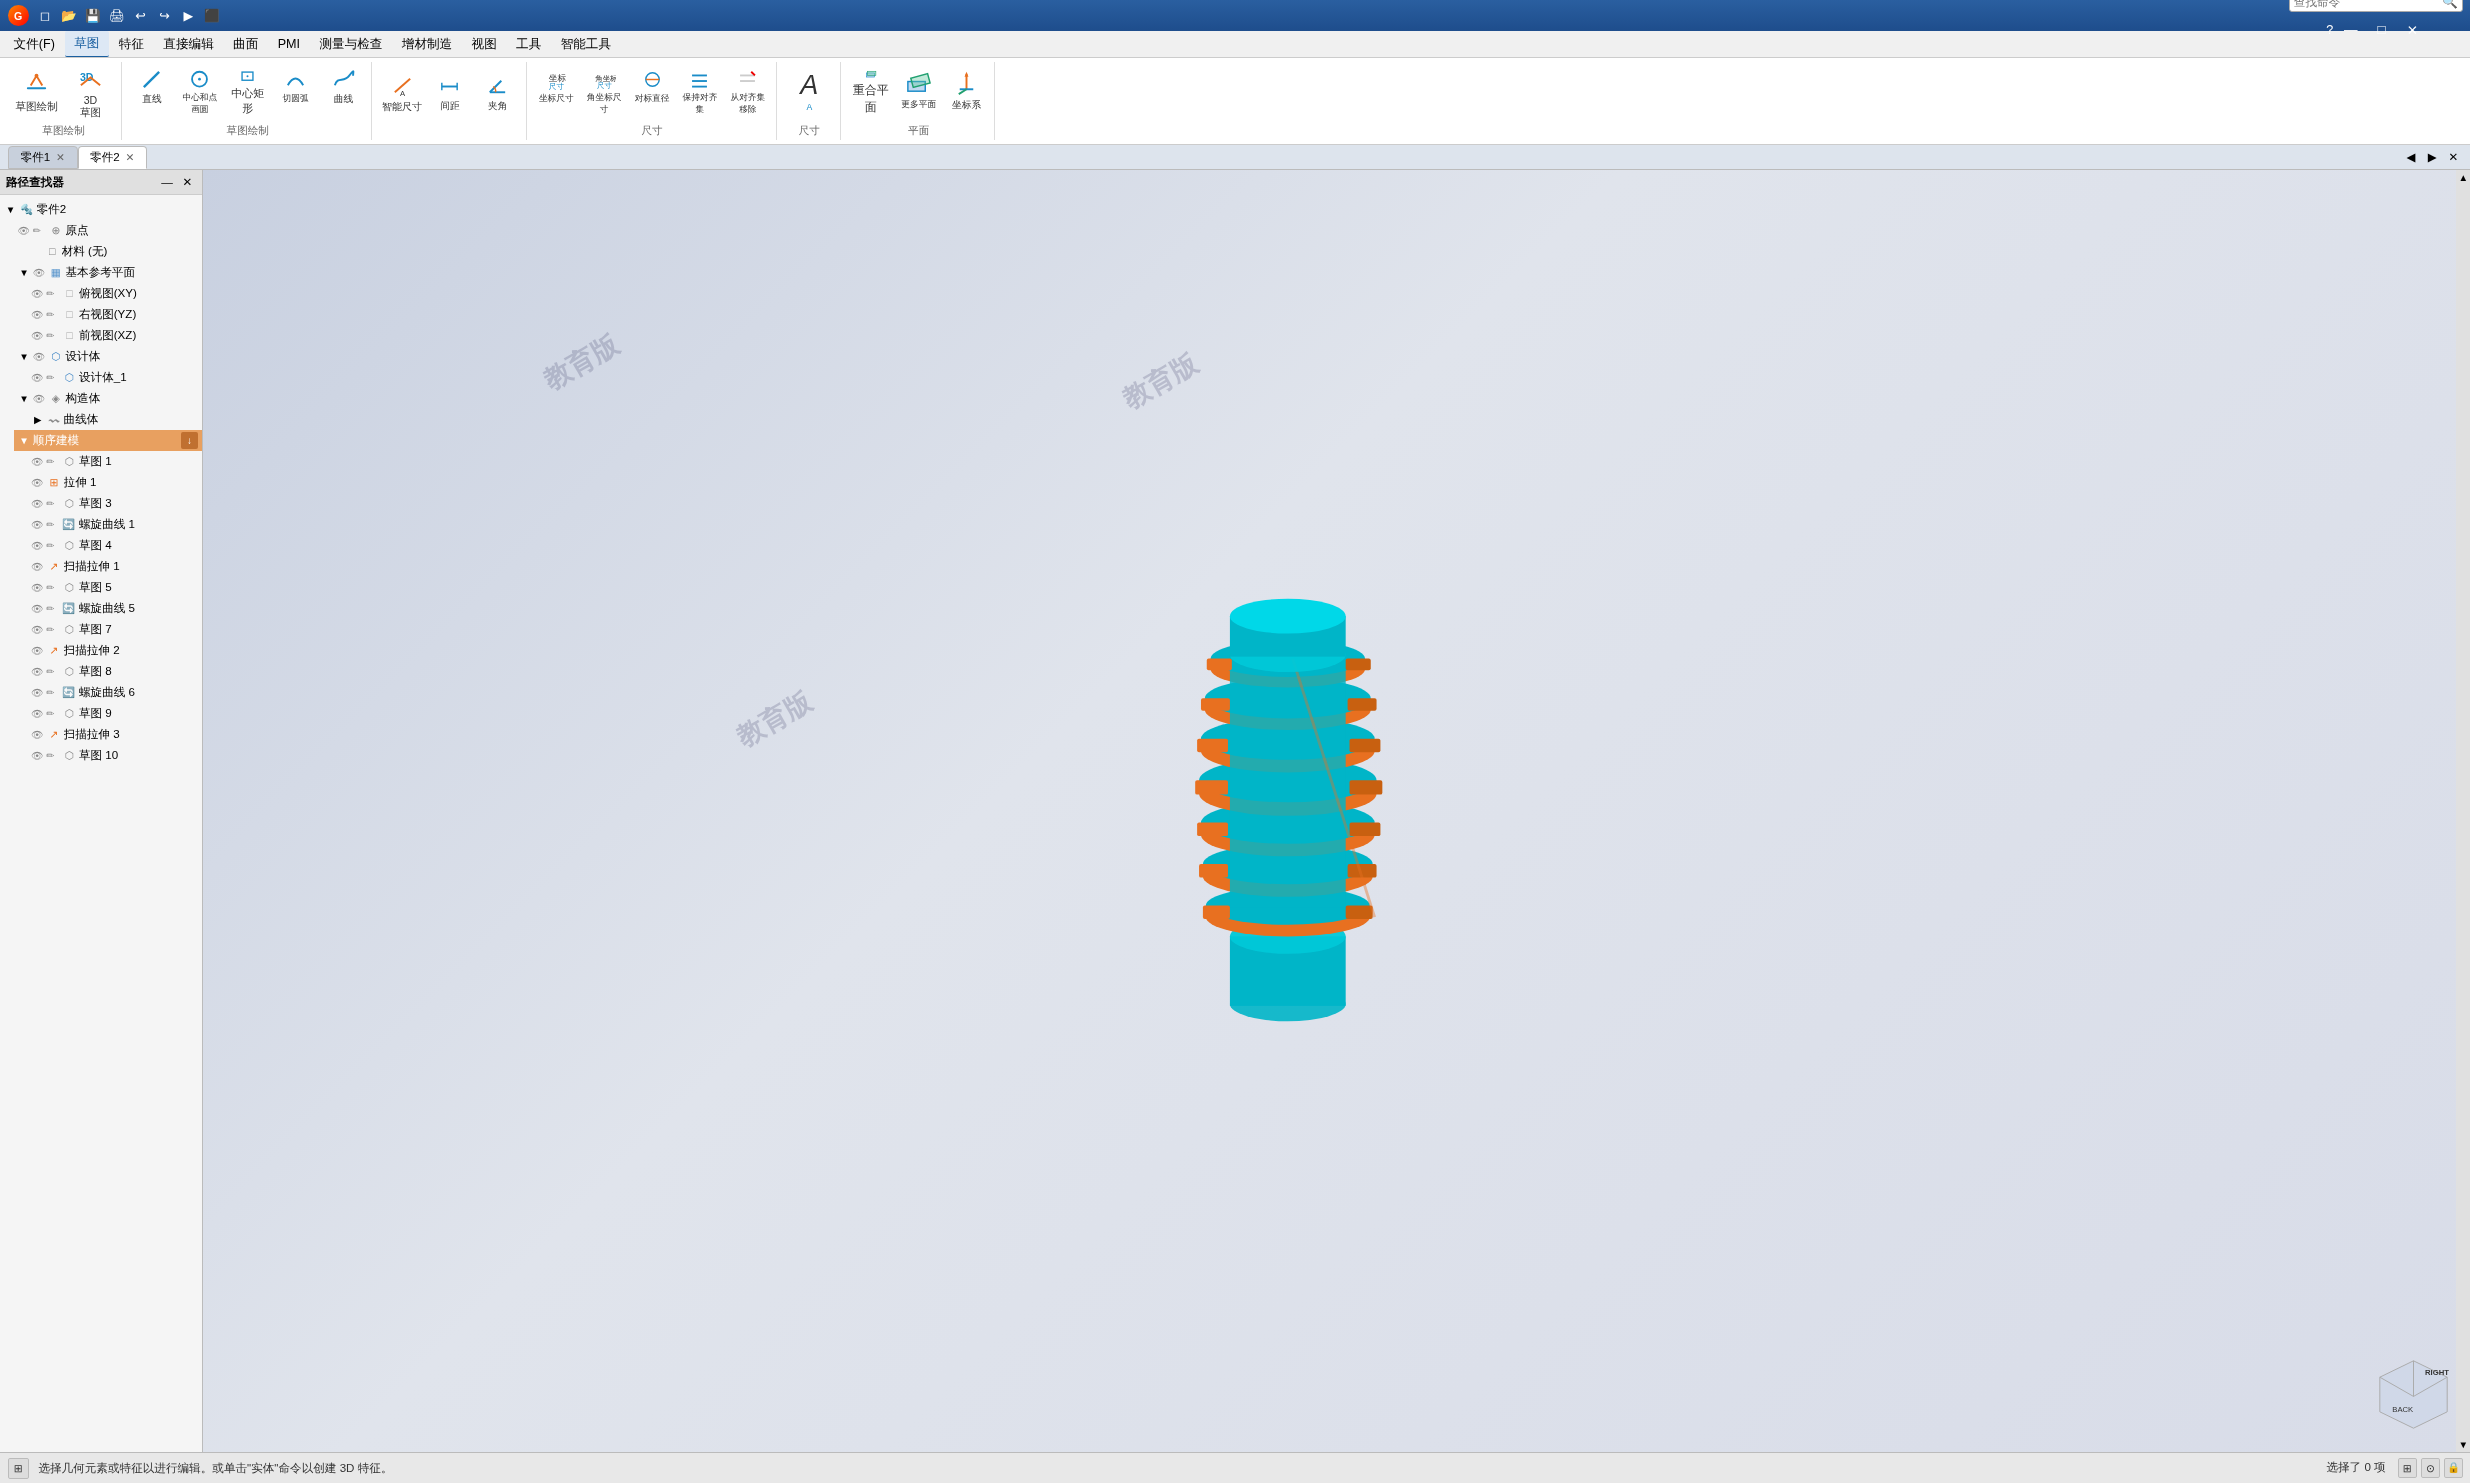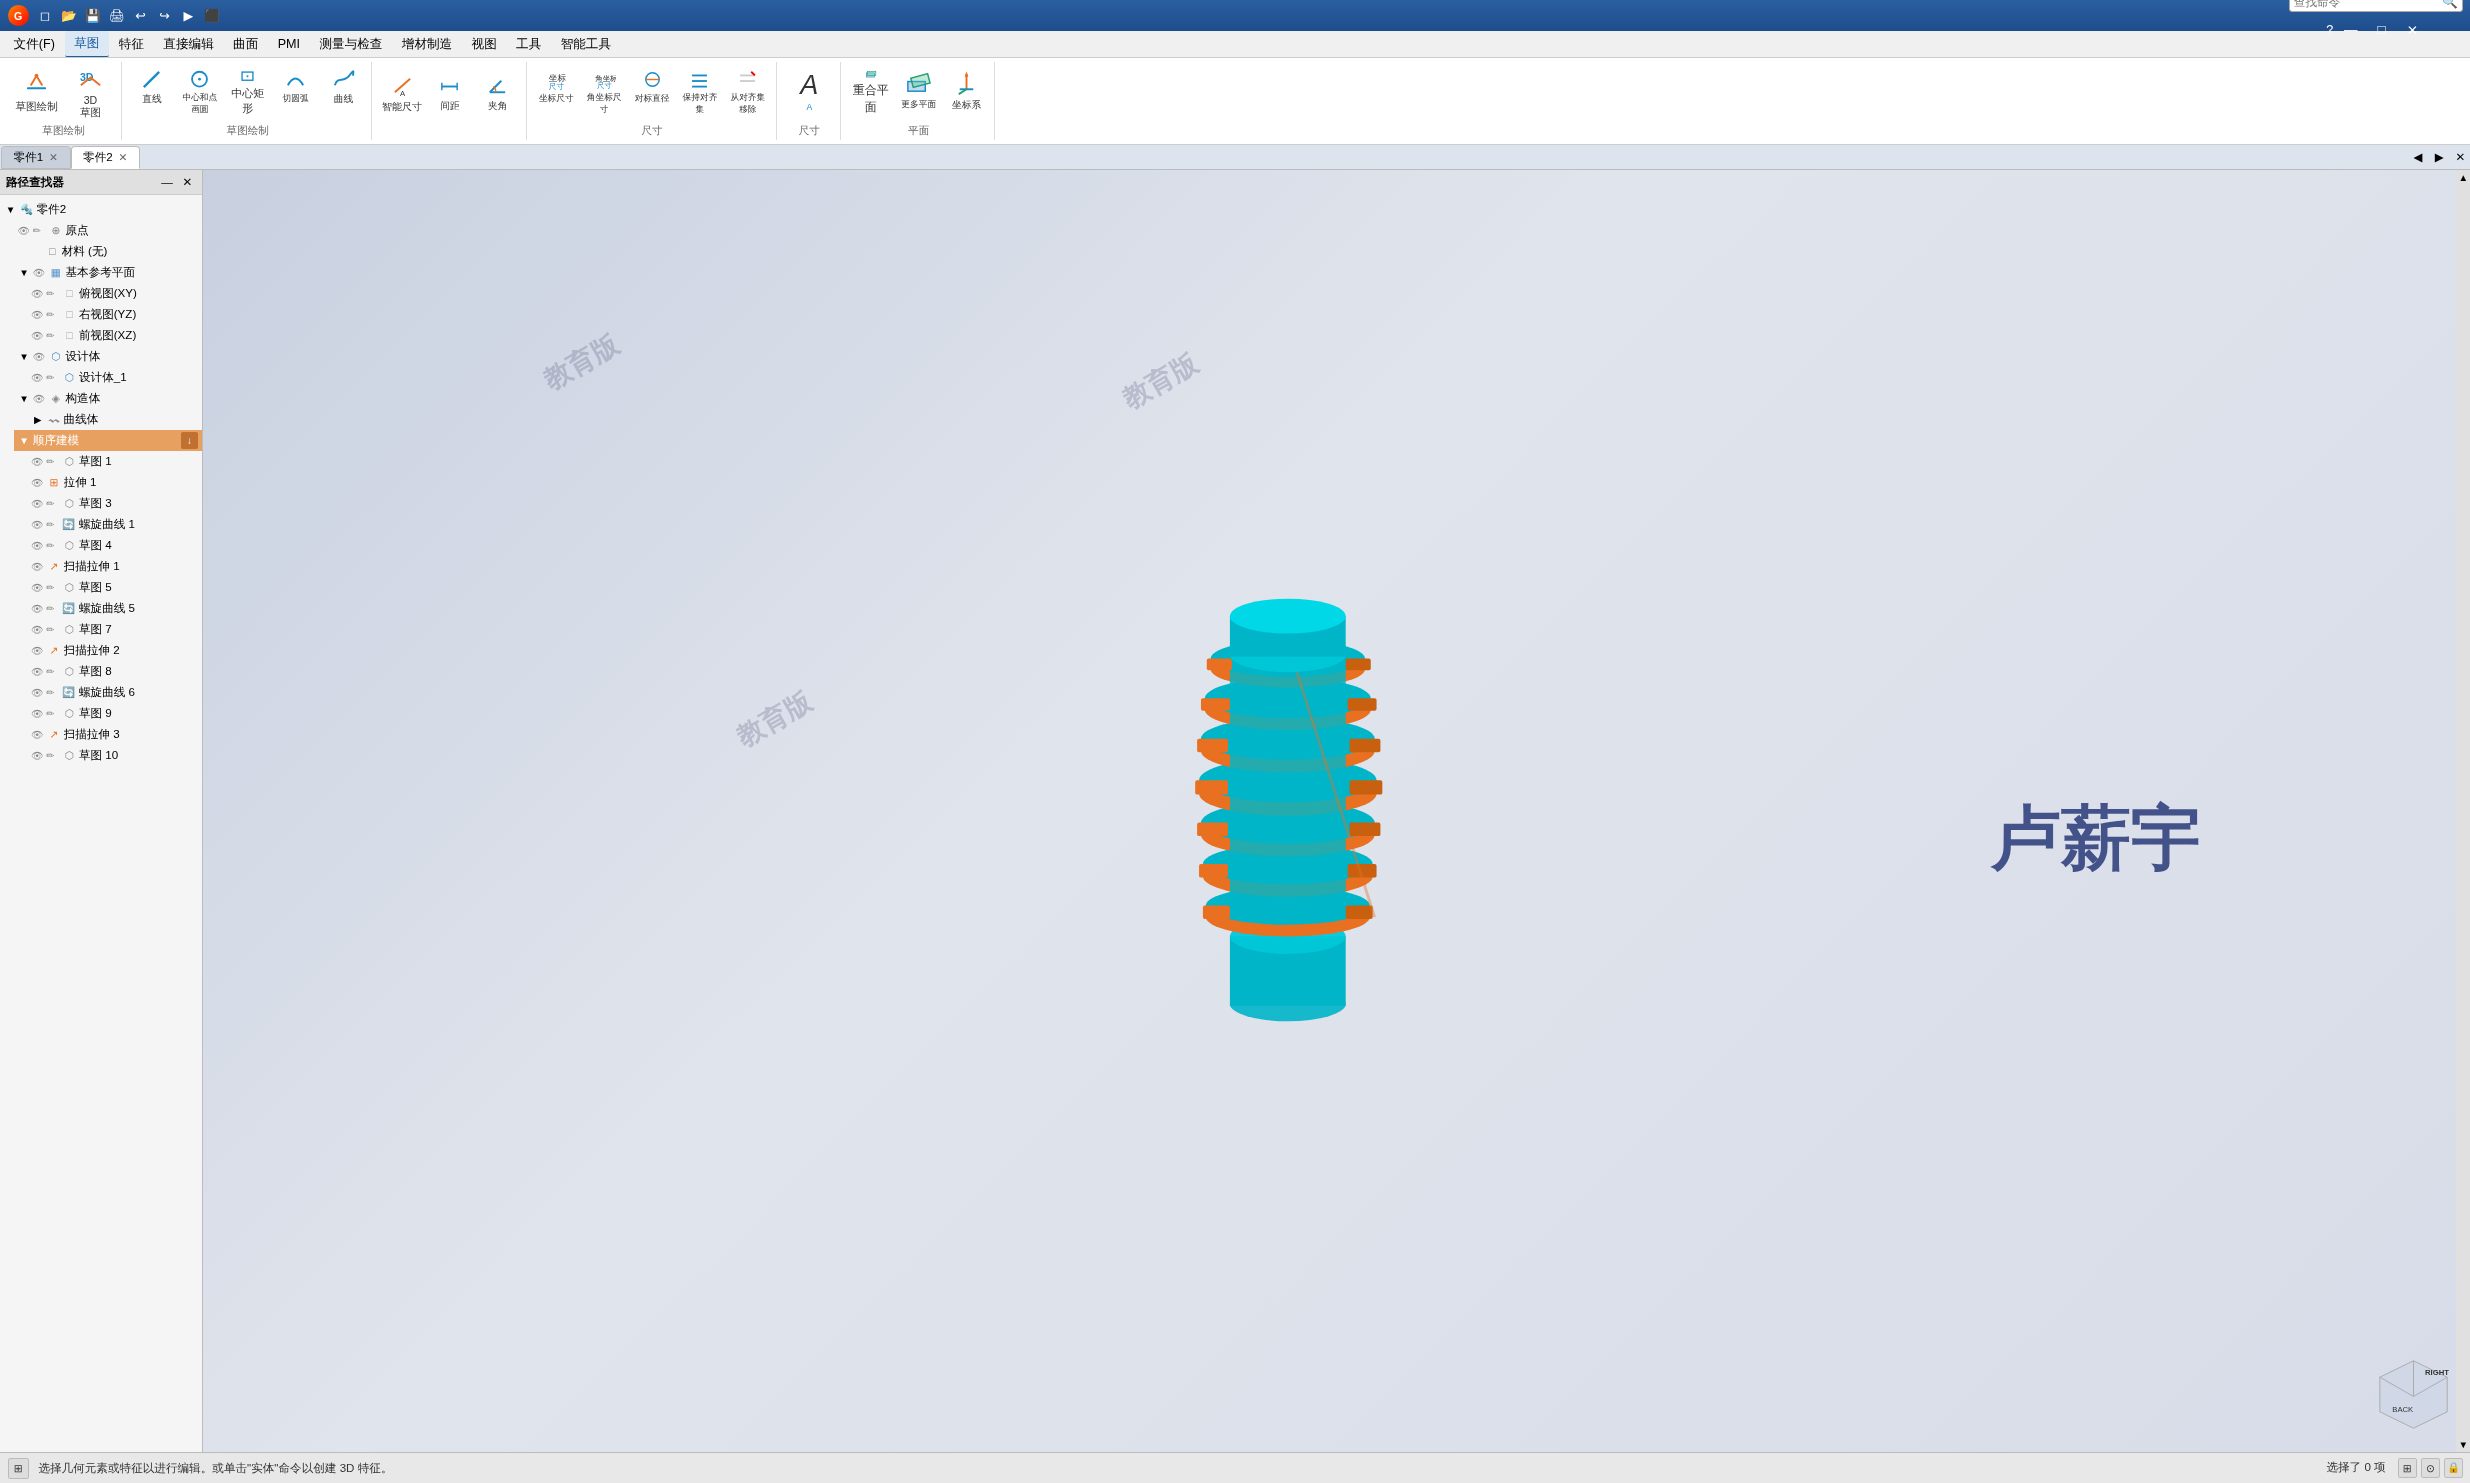--- a/index.html
+++ b/index.html
@@ -124,21 +124,21 @@
       font-size: 11.6px;
       width: 145px;
     }
 
     
     #doc-tabs {
       height: 25px;
       background: #dde4ed;
       display: flex;
       align-items: center;
-      padding: 0 1px;
+      padding: 0 8px;
       border-bottom: 1px solid #bbb;
     }
     .doc-tab {
       display: flex;
       align-items: center;
       gap: 5.8px;
       padding: 3.9px 11.6px;
       cursor: pointer;
       font-size: 11.6px;
       border-top-left-radius: 3.9px;
@@ -760,21 +760,20 @@
       <rect x="86" y="92" width="26" height="12" fill="#e87020" rx="2"></rect>
       <rect x="230" y="92" width="26" height="12" fill="#c86010" rx="2"></rect>
 
       <line x1="175" y1="92" x2="260" y2="360" stroke="#e87020" stroke-width="3" opacity="0.4"></line>
 
       <ellipse cx="170" cy="88" rx="60" ry="18" fill="#00c8d8" opacity="0.95"></ellipse>
       <rect x="110" y="48" width="120" height="42" fill="#00b5c8"></rect>
       <ellipse cx="170" cy="48" rx="60" ry="18" fill="#00d8e8"></ellipse>
     </svg>
 
-    <div id="signature">卢薪宇</div>
 
     <div id="v-scrollbar" style="position:absolute;right:0;top:0;width:15.4px;height:100%;background:#e0e0e0;display:flex;flex-direction:column;align-items:center;">
       <div class="scroll-arrow">▲</div>
       <div style="flex:1"></div>
       <div class="scroll-arrow">▼</div>
     </div>
 
     <div id="nav-cube">
       <svg width="77" height="77" viewBox="0 0 80 80" style="font-size:13px">
 

